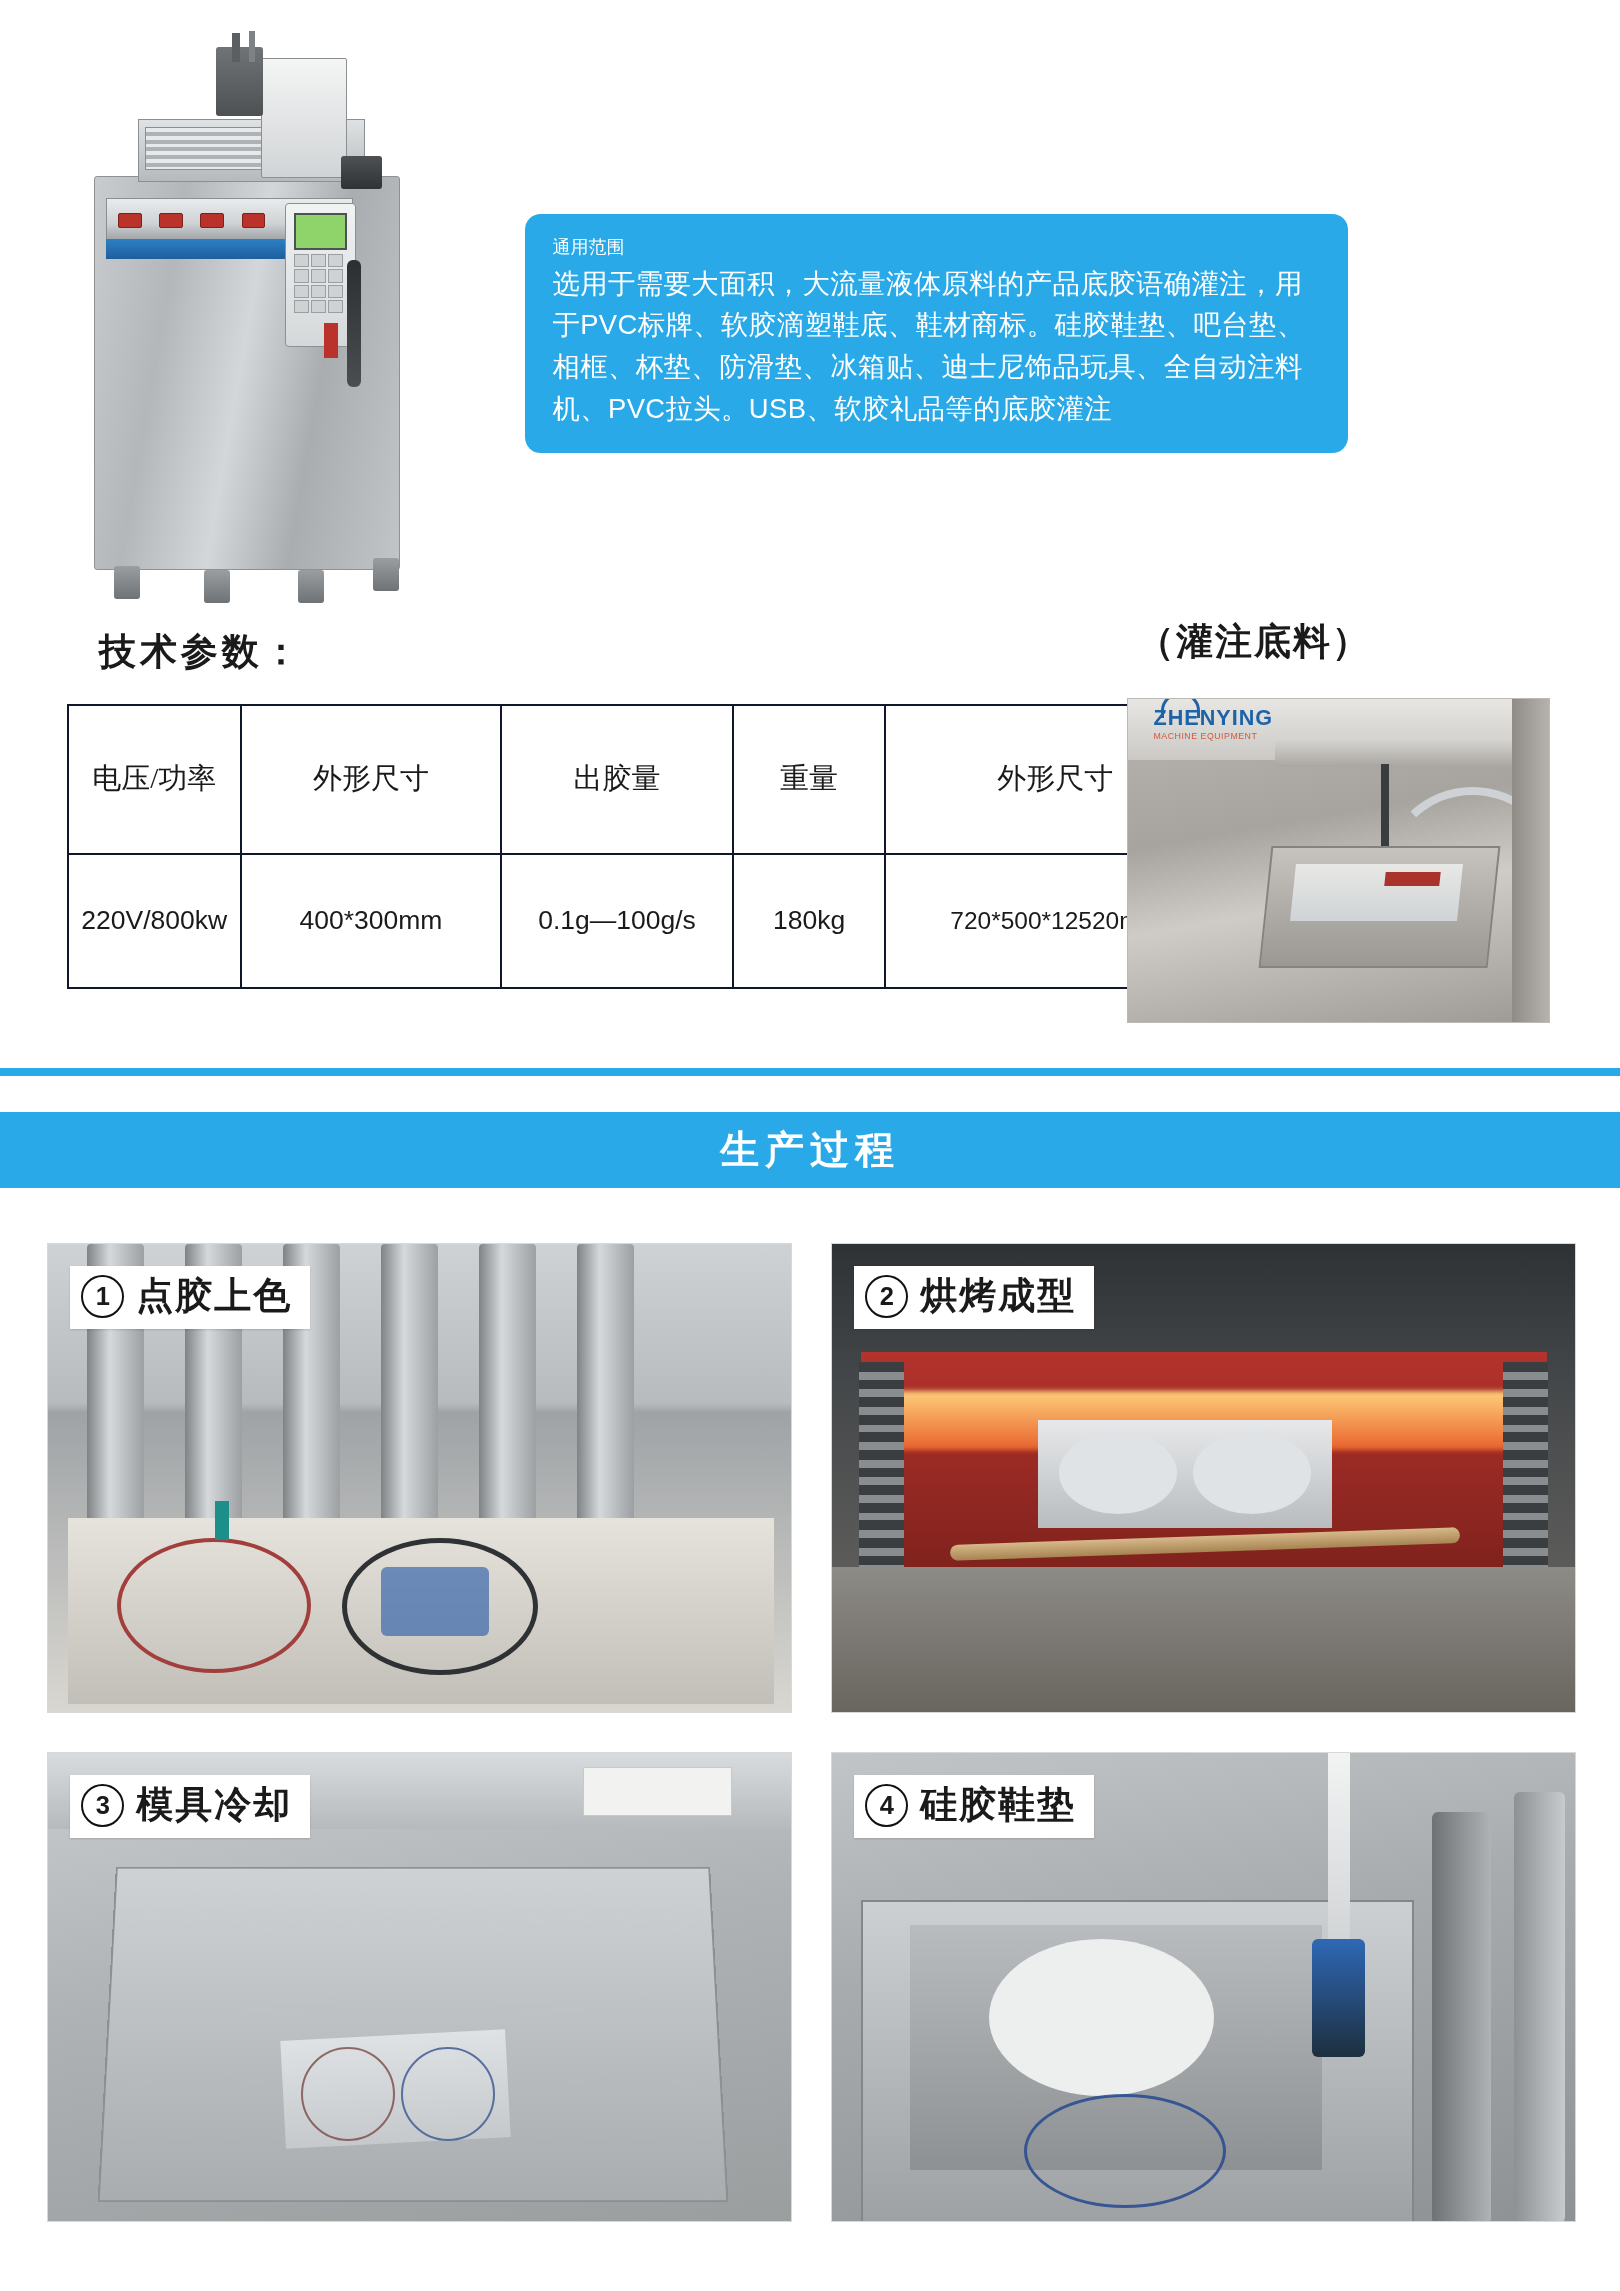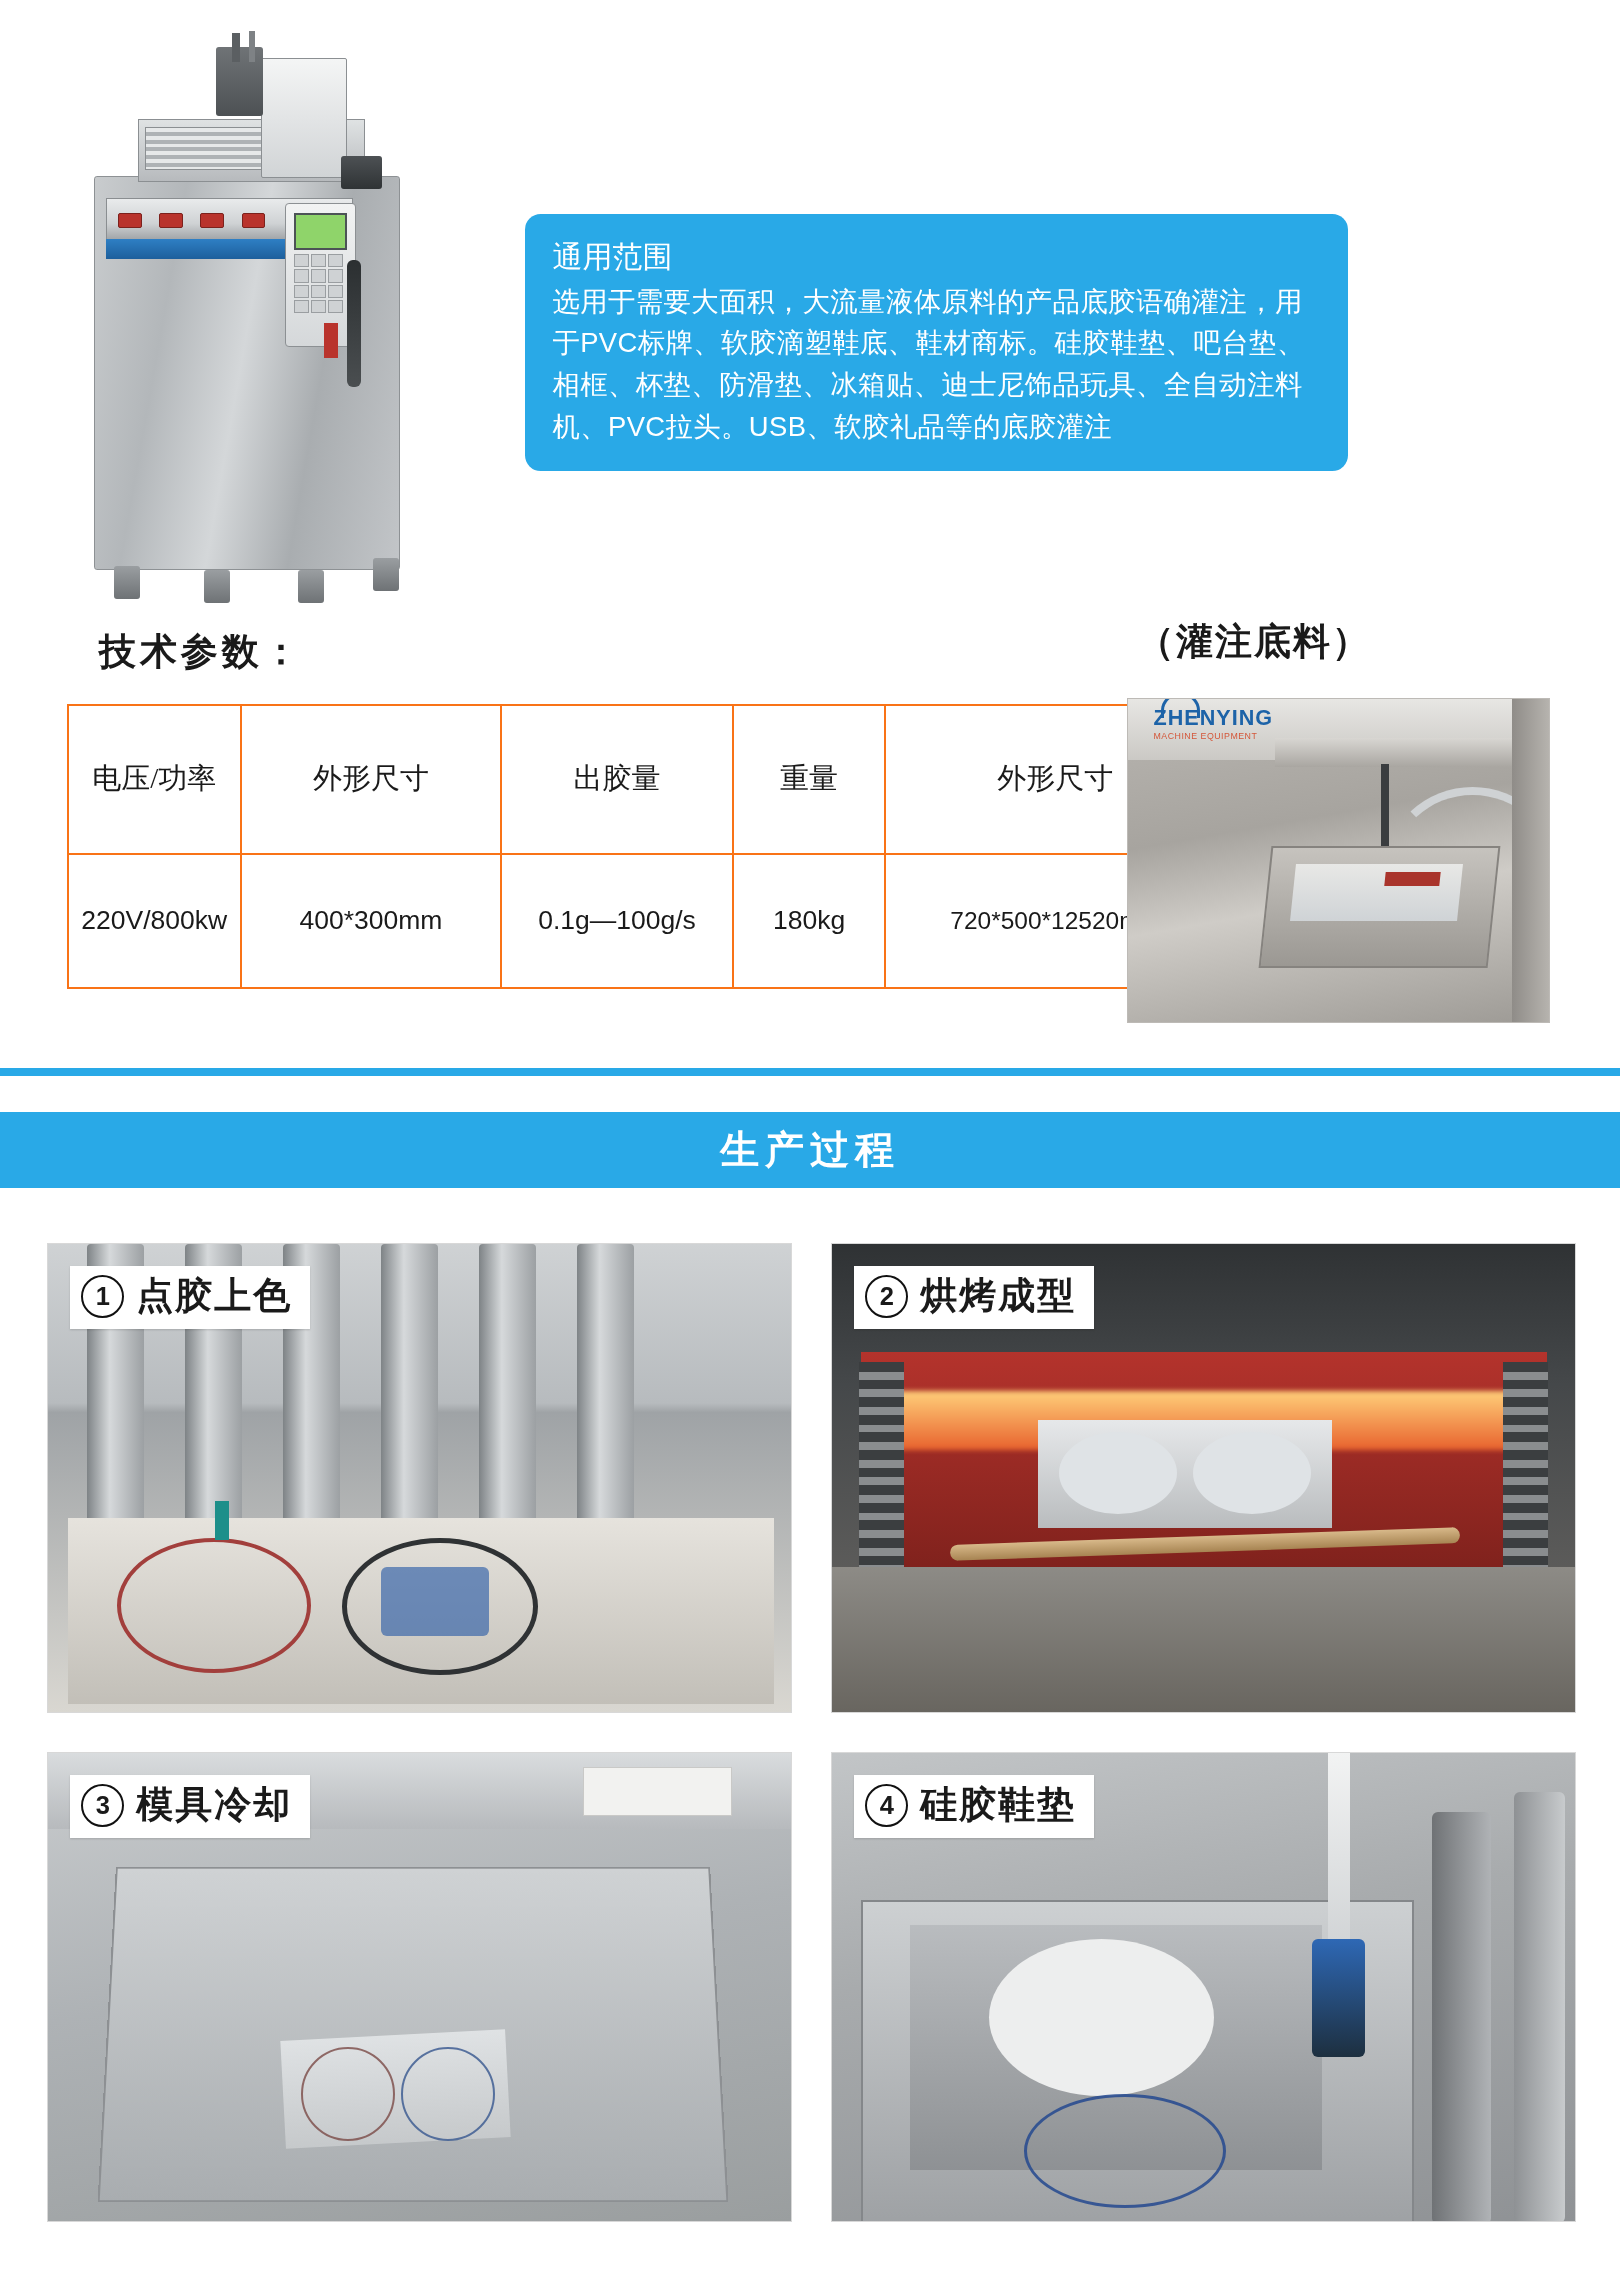--- a/index.html
+++ b/index.html
@@ -221,21 +221,21 @@
     left: 525px;
     top: 214px;
     width: 823px;
     background: #29a9e7;
     border-radius: 15.7px;
     padding: 19.6px 25.5px 23.5px 27.4px;
     box-sizing: border-box;
     color: #ffffff;
   }
   .info-box .head {
-    font-size: 30px;
+    font-size: 18px;
     line-height: 1.5;
     margin-bottom: 2px;
   }
   .info-box .body {
     font-size: 27.4px;
     line-height: 1.52;
     letter-spacing: 0.4px;
   }
 
   .tech-title {
@@ -261,21 +261,21 @@
 
   table.spec {
     position: absolute;
     left: 67px;
     top: 704px;
     width: 1029px;
     border-collapse: collapse;
     table-layout: fixed;
   }
   table.spec td, table.spec th {
-    border: 2px solid #f97316;
+    border: 2px solid #0f172a;
     padding: 9.8px 11.8px;
     font-size: 26.5px;
     text-align: center;
     vertical-align: middle;
     font-weight: normal;
   }
   table.spec thead th {
     height: 127px;
     font-family: "Liberation Serif", "DejaVu Serif", serif;
     font-size: 29px;

